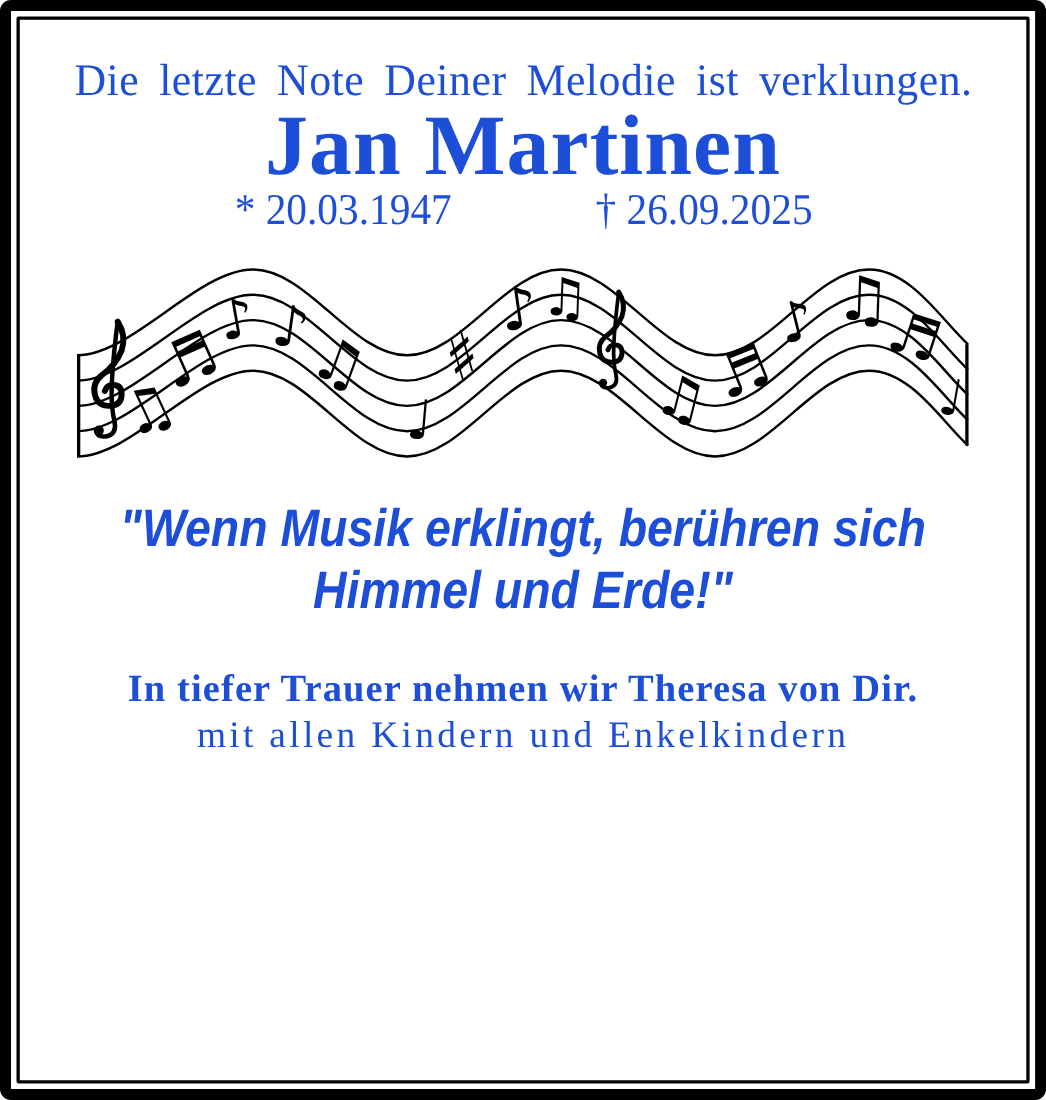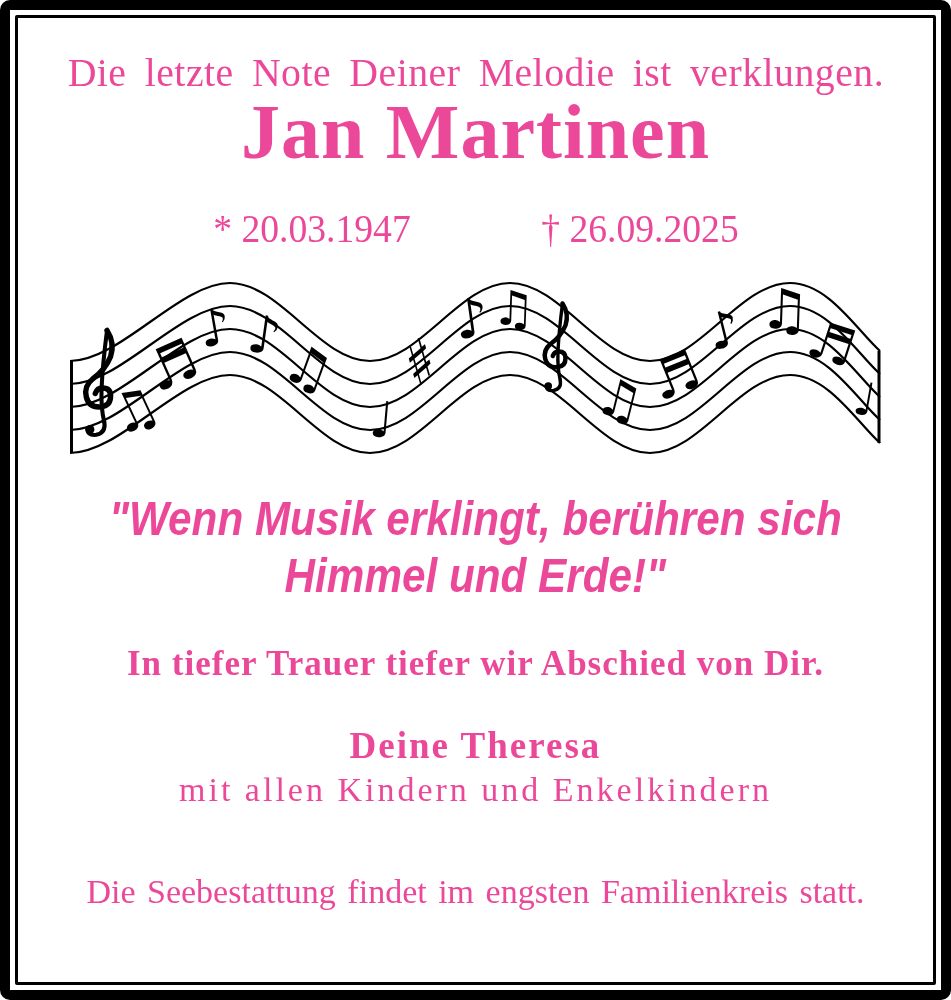--- a/index.html
+++ b/index.html
@@ -1,34 +1,34 @@
 <!DOCTYPE html>
 <html><head>
 <meta charset="utf-8">
 <style>
   html,body{margin:0;padding:0;background:#ffffff;}
   .page{
     position:relative;width:951px;height:1000px;background:#fff;
-    color:#ec4899;font-family:"Liberation Serif", serif;overflow:hidden;
+    color:#1d4ed8;font-family:"Liberation Serif", serif;overflow:hidden;
   }
   .frame-outer{position:absolute;inset:0;border:10px solid #000;border-radius:10px;}
   .frame-inner{position:absolute;inset:15px;border:3px solid #000;border-radius:2px;}
   .content{
     position:absolute;inset:18px;display:flex;flex-direction:column;
     align-items:center;text-align:center;
   }
   .epigraph{
     margin-top:34px;font-size:41px;line-height:1;letter-spacing:.5px;word-spacing:8px;
     transform:scaleX(.97);transform-origin:center;white-space:nowrap;
   }
   .deceased-name{
     font-size:78px;line-height:1;font-weight:bold;letter-spacing:1px;
     white-space:nowrap;
   }
-  .dates{margin-top:38px;display:flex;gap:118px;font-size:40px;line-height:1;}
+  .dates{display:flex;gap:118px;font-size:40px;line-height:1;}
   .dates span{transform:scaleX(.94);transform-origin:center;white-space:nowrap;}
   .staff-wrap{margin-top:16px;width:812px;height:200px;}
   .staff-wrap svg{display:block;width:812px;height:200px;}
   .staff-line{fill:none;stroke:#000;stroke-width:2.2;}
   .staff-bar{stroke:#000;stroke-width:3;}
   .clef{fill:none;stroke:#000;stroke-linecap:round;stroke-linejoin:round;}
   .note{font-family:"DejaVu Sans", sans-serif;fill:#000;}
   .quote{
     margin-top:26px;font-family:"Liberation Sans", sans-serif;font-weight:bold;
     font-style:italic;font-size:48px;line-height:1.18;
@@ -103,22 +103,20 @@
           <text class="note" x="792" y="150" font-size="46" text-anchor="middle" transform="rotate(10 792 150)">♩</text>
         </g>
       </svg>
     </div>
 
     <div class="quote">
       <div>"Wenn Musik erklingt, berühren sich</div>
       <div>Himmel und Erde!"</div>
     </div>
 
-    <div class="farewell">In tiefer Trauer tiefer wir Abschied von Dir.</div>
+    <div class="farewell">In tiefer Trauer nehmen wir Theresa von Dir.</div>
 
-    <div class="mourner">Deine Theresa</div>
 
     <div class="mourner-sub">mit allen Kindern und Enkelkindern</div>
 
-    <div class="notice">Die Seebestattung findet im engsten Familienkreis statt.</div>
 
   </div>
 </div>
 
 </body></html>

